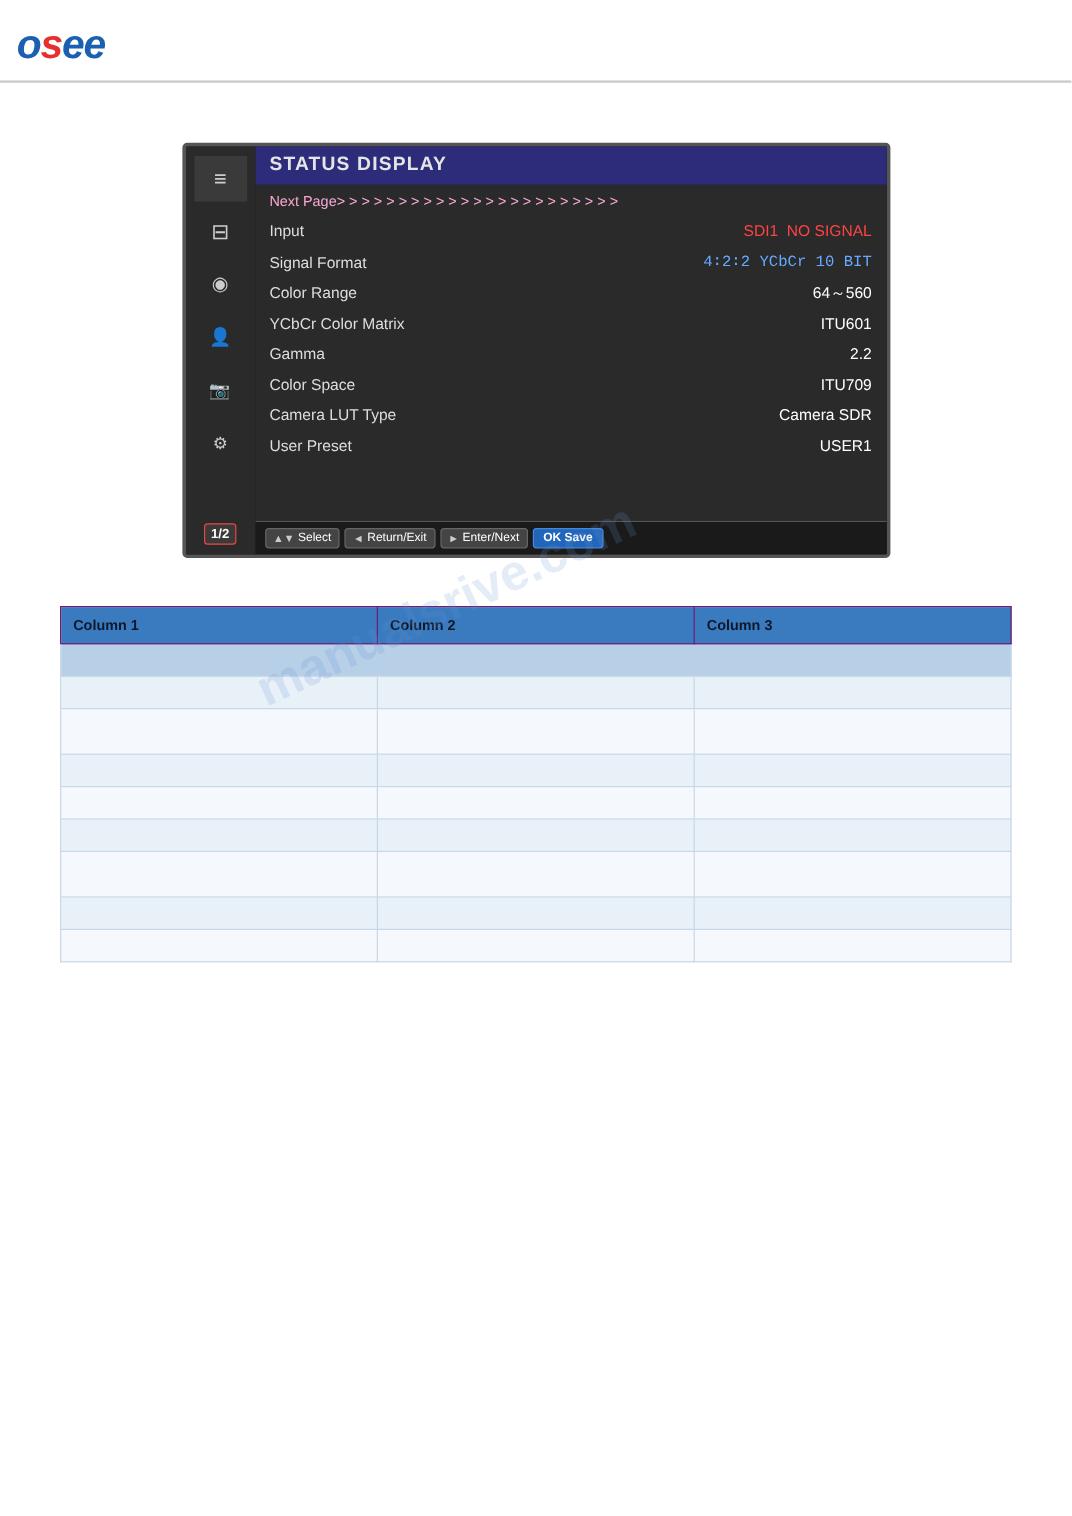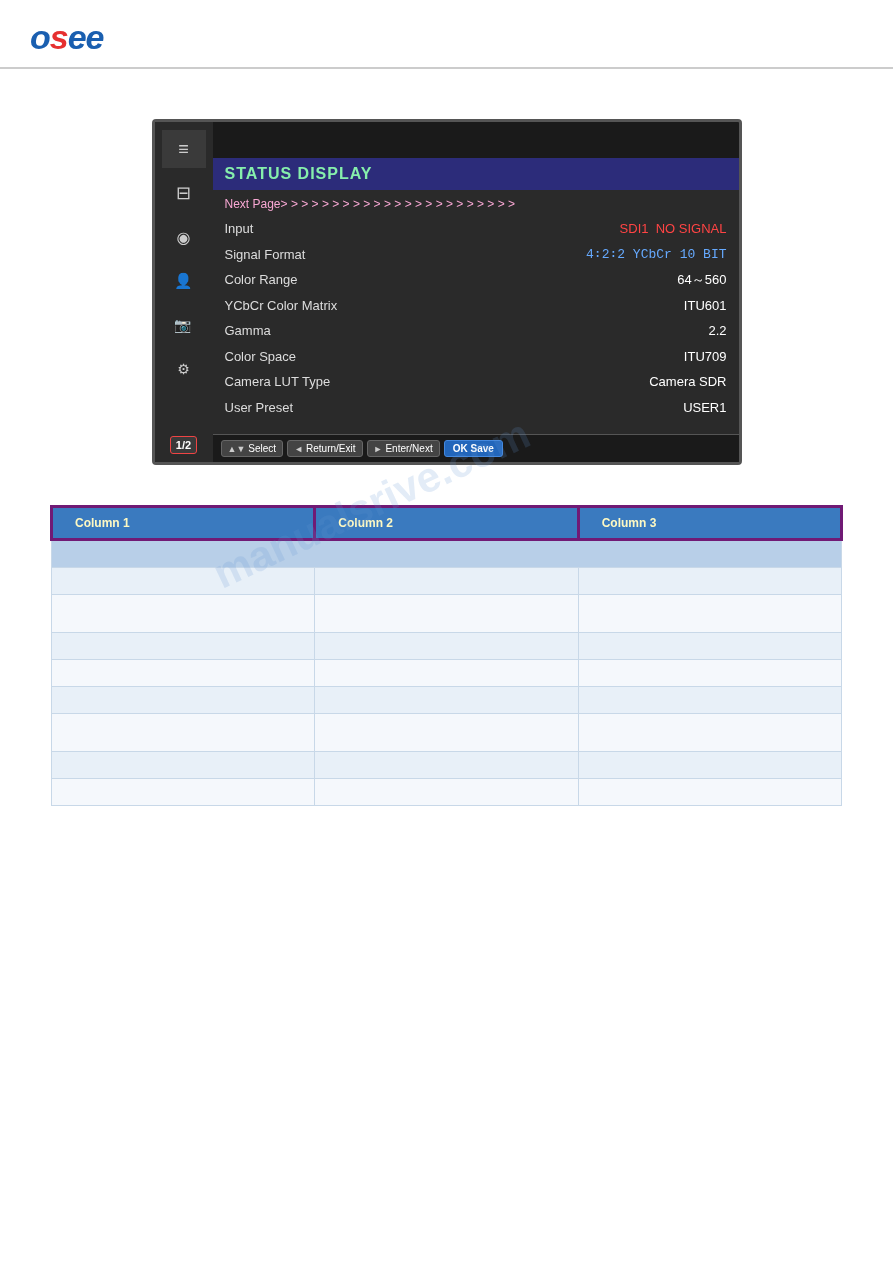--- a/index.html
+++ b/index.html
@@ -6,21 +6,21 @@
     body {
       width: 893px;
       min-height: 1263px;
       background: #ffffff;
       font-family: Arial, sans-serif;
       position: relative;
     }
 
     
     .header {
-      padding: 18px 30px 10px 30px;
+      padding: 18px 30px 10px 14px;
       border-bottom: 2px solid #cccccc;
       margin-bottom: 0;
     }
     .logo {
       display: flex;
       align-items: center;
     }
     .logo-text {
       font-size: 32px;
       font-weight: 900;
@@ -97,26 +97,25 @@
 
     
     .display-panel {
       flex: 1;
       display: flex;
       flex-direction: column;
     }
 
     .status-title {
       background: #2c2c7a;
-      color: #86efac;
+      color: #e5e5e5;
       font-size: 16px;
       font-weight: bold;
       padding: 7px 12px;
       letter-spacing: 1px;
-      margin-top: 36px;
     }
 
     .menu-rows {
       flex: 1;
       background: #2a2a2a;
       padding: 2px 0;
       overflow: hidden;
     }
 
     .menu-row {
@@ -203,25 +202,25 @@
     }
 
     .data-table {
       width: 100%;
       border-collapse: collapse;
       font-size: 12px;
     }
 
     .data-table th {
       background: #3a7abf;
-      color: #fef9c3;
-      padding: 8px 22px;
+      color: #0f172a;
+      padding: 8px 10px;
       text-align: left;
       font-weight: bold;
-      border: 3px solid #701a75;
+      border: 1px solid #701a75;
     }
 
     .data-table td {
       padding: 6px 10px;
       border: 1px solid #c8d8e8;
       color: #333;
       vertical-align: top;
     }
 
     .data-table tr:nth-child(even) td {

